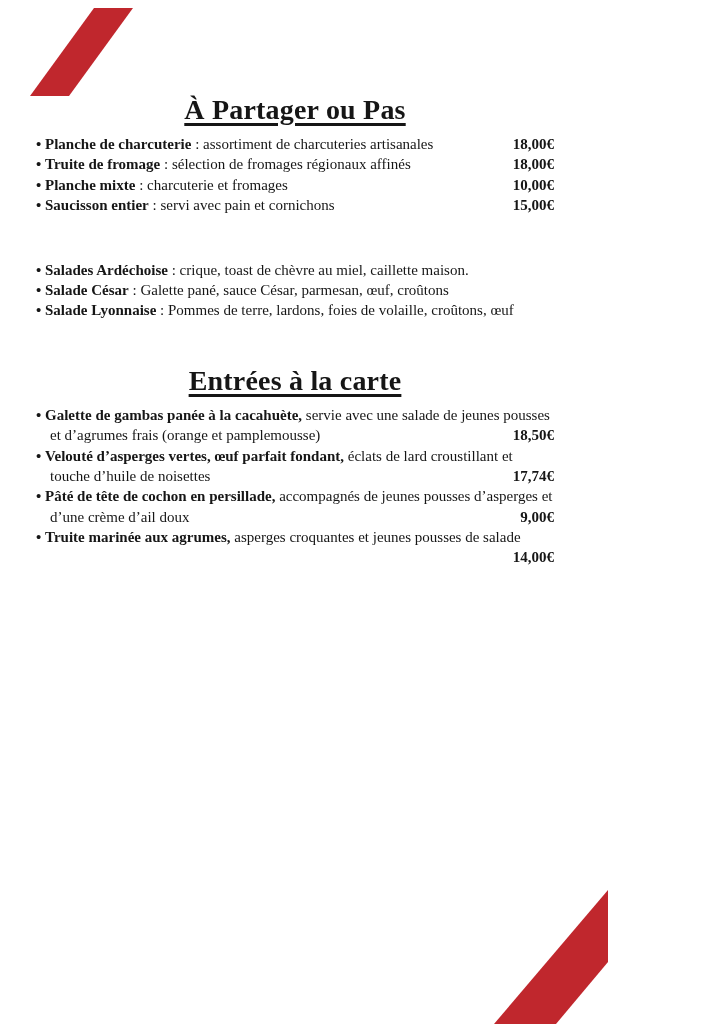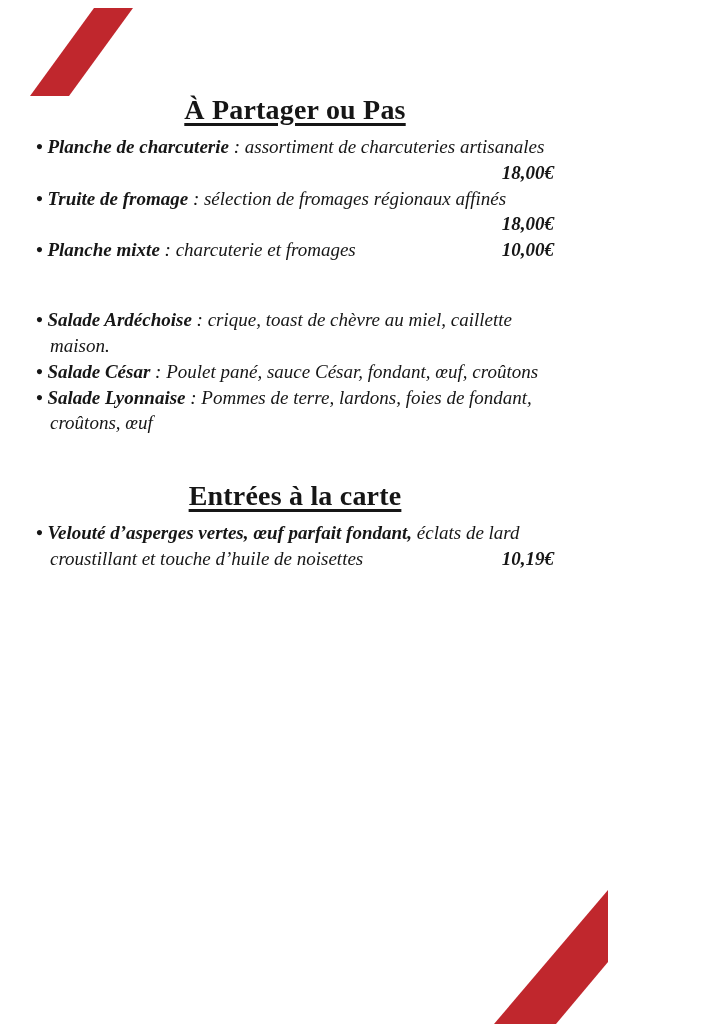--- a/index.html
+++ b/index.html
@@ -19,25 +19,24 @@
     text-align:center;
     font-size:28px;
     font-weight:700;
     text-decoration:underline;
     text-decoration-thickness:2.5px;
     text-underline-offset:4px;
     margin-bottom:8px;
     letter-spacing:0.2px;
   }
   .item {
-    font-size:19px;
+    font-size:15px;
     line-height:1.36;
     padding-left:14px;
     text-indent:-14px;
-    font-style:italic;
   }
   .item::after { content:""; display:block; clear:both; }
   .item .bullet { font-weight:700; }
   .item .name { font-weight:700; }
   .item .price { float:right; font-weight:700; text-indent:0; margin-left:30px; }
 </style>
 </head>
 <body>
 
 <div class="page">
@@ -65,59 +64,79 @@
         <span class="name">Truite de fromage</span><span class="desc"> : sélection de fromages régionaux affinés</span>
         <span class="price">18,00€</span>
       </div>
 
       <div class="item">
         <span class="bullet">•</span>
         <span class="name">Planche mixte</span><span class="desc"> : charcuterie et fromages</span>
         <span class="price">10,00€</span>
       </div>
 
+      <div class="item">
+        <span class="bullet">•</span>
+        <span class="name">Saucisson entier</span><span class="desc"> : servi avec pain et cornichons</span>
+        <span class="price">15,00€</span>
+      </div>
 
     </div>
   </section>
 
   <section class="menu-section">
     <div class="items">
 
 
       <div class="item">
         <span class="bullet">•</span>
-        <span class="name">Salade Ardéchoise</span><span class="desc"> : crique, toast de chèvre au miel, caillette maison.</span>
+        <span class="name">Salades Ardéchoise</span><span class="desc"> : crique, toast de chèvre au miel, caillette maison.</span>
         <span class="price"></span>
       </div>
 
       <div class="item">
         <span class="bullet">•</span>
-        <span class="name">Salade César</span><span class="desc"> : Poulet pané, sauce César, fondant, œuf, croûtons</span>
+        <span class="name">Salade César</span><span class="desc"> : Galette pané, sauce César, parmesan, œuf, croûtons</span>
         <span class="price"></span>
       </div>
 
       <div class="item">
         <span class="bullet">•</span>
-        <span class="name">Salade Lyonnaise</span><span class="desc"> : Pommes de terre, lardons, foies de fondant, croûtons, œuf</span>
+        <span class="name">Salade Lyonnaise</span><span class="desc"> : Pommes de terre, lardons, foies de volaille, croûtons, œuf</span>
         <span class="price"></span>
       </div>
 
     </div>
   </section>
 
   <section class="menu-section">
     <h2 class="section-title">Entrées à la carte</h2>
     <div class="items">
 
 
+      <div class="item">
+        <span class="bullet">•</span>
+        <span class="name">Galette de gambas panée à la cacahuète,</span><span class="desc"> servie avec une salade de jeunes pousses et d’agrumes frais (orange et pamplemousse)</span>
+        <span class="price">18,50€</span>
+      </div>
 
       <div class="item">
         <span class="bullet">•</span>
         <span class="name">Velouté d’asperges vertes, œuf parfait fondant,</span><span class="desc"> éclats de lard croustillant et touche d’huile de noisettes</span>
-        <span class="price">10,19€</span>
+        <span class="price">17,74€</span>
       </div>
 
+      <div class="item">
+        <span class="bullet">•</span>
+        <span class="name">Pâté de tête de cochon en persillade,</span><span class="desc"> accompagnés de jeunes pousses d’asperges et d’une crème d’ail doux</span>
+        <span class="price">9,00€</span>
+      </div>
 
+      <div class="item">
+        <span class="bullet">•</span>
+        <span class="name">Truite marinée aux agrumes,</span><span class="desc"> asperges croquantes et jeunes pousses de salade</span>
+        <span class="price">14,00€</span>
+      </div>
 
     </div>
   </section>
 
 </div>
 
 </body></html>

